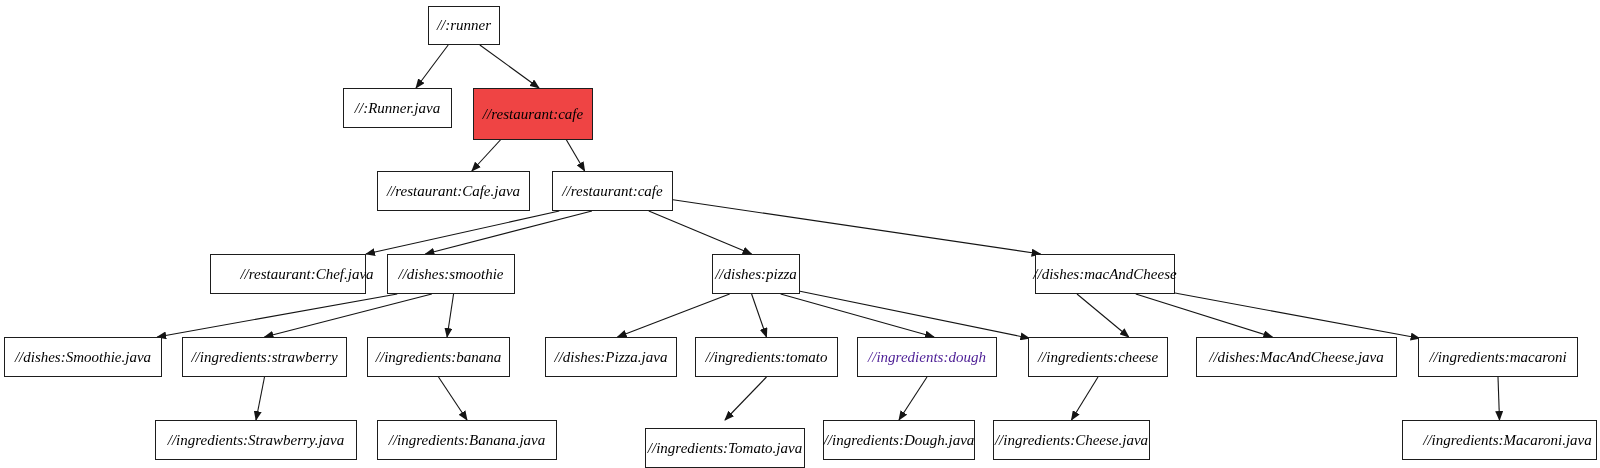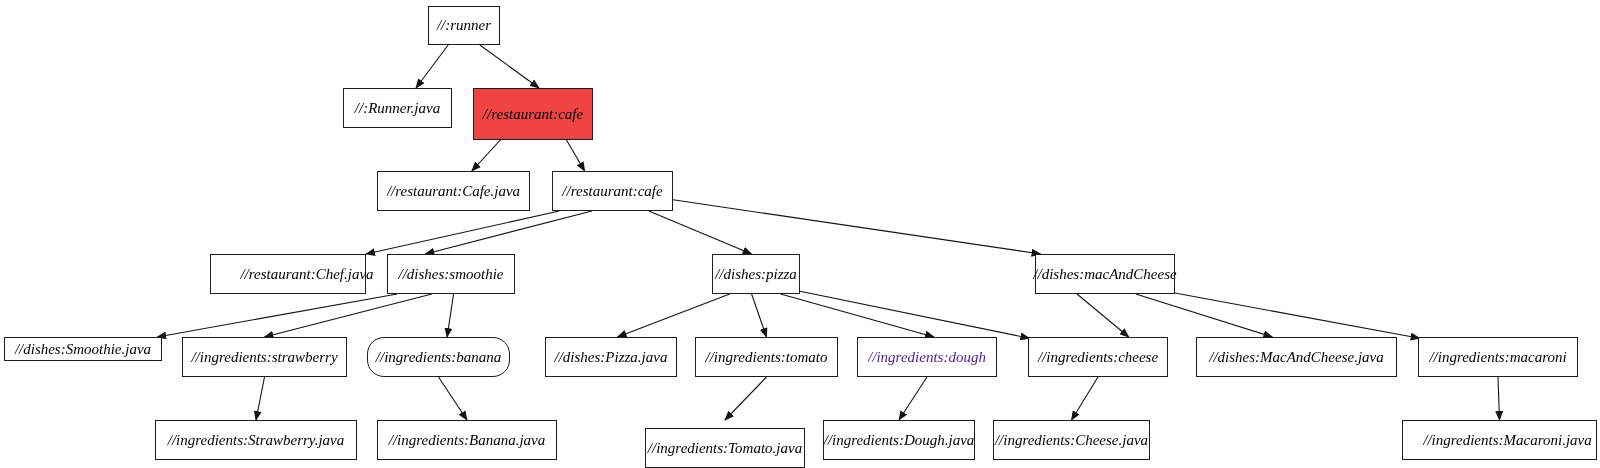--- a/index.html
+++ b/index.html
@@ -80,23 +80,23 @@
   <div id="nodes">
       <div class="node" style="left: 428px; top: 6px; width: 72px; height: 39px; border-color: rgb(29, 29, 29); background: rgb(255, 255, 255); color: rgb(0, 0, 0);">//:runner</div>
       <div class="node" style="left: 343px; top: 88px; width: 109px; height: 40px; border-color: rgb(29, 29, 29); background: rgb(255, 255, 255); color: rgb(0, 0, 0);">//:Runner.java</div>
       <div class="node" style="left: 473px; top: 88px; width: 120px; height: 52px; border-color: rgb(29, 29, 29); background: #ef4444; color: rgb(0, 0, 0);">//restaurant:cafe</div>
       <div class="node" style="left: 377px; top: 171px; width: 153px; height: 40px; border-color: rgb(29, 29, 29); background: rgb(255, 255, 255); color: rgb(0, 0, 0);">//restaurant:Cafe.java</div>
       <div class="node" style="left: 552px; top: 171px; width: 121px; height: 40px; border-color: rgb(29, 29, 29); background: rgb(255, 255, 255); color: rgb(0, 0, 0);">//restaurant:cafe</div>
       <div class="node" style="left: 210px; top: 254px; width: 156px; height: 40px; border-color: rgb(29, 29, 29); background: rgb(255, 255, 255); color: rgb(0, 0, 0); padding-left: 38px;">//restaurant:Chef.java</div>
       <div class="node" style="left: 387px; top: 254px; width: 128px; height: 40px; border-color: rgb(29, 29, 29); background: rgb(255, 255, 255); color: rgb(0, 0, 0);">//dishes:smoothie</div>
       <div class="node" style="left: 712px; top: 254px; width: 88px; height: 40px; border-color: rgb(29, 29, 29); background: rgb(255, 255, 255); color: rgb(0, 0, 0);">//dishes:pizza</div>
       <div class="node" style="left: 1035px; top: 254px; width: 140px; height: 40px; border-color: rgb(29, 29, 29); background: rgb(255, 255, 255); color: rgb(0, 0, 0);">//dishes:macAndCheese</div>
-      <div class="node" style="left: 4px; top: 337px; width: 158px; height: 24px; border-color: rgb(29, 29, 29); background: rgb(255, 255, 255); color: rgb(0, 0, 0);">//dishes:Smoothie.java</div>
+      <div class="node" style="left: 4px; top: 337px; width: 158px; height: 40px; border-color: rgb(29, 29, 29); background: rgb(255, 255, 255); color: rgb(0, 0, 0);">//dishes:Smoothie.java</div>
       <div class="node" style="left: 182px; top: 337px; width: 165px; height: 40px; border-color: rgb(29, 29, 29); background: rgb(255, 255, 255); color: rgb(0, 0, 0);">//ingredients:strawberry</div>
-      <div class="node" style="left: 367px; top: 337px; width: 143px; height: 40px; border-color: rgb(29, 29, 29); background: rgb(255, 255, 255); color: rgb(0, 0, 0); border-radius: 17px;">//ingredients:banana</div>
+      <div class="node" style="left: 367px; top: 337px; width: 143px; height: 40px; border-color: rgb(29, 29, 29); background: rgb(255, 255, 255); color: rgb(0, 0, 0);">//ingredients:banana</div>
       <div class="node" style="left: 545px; top: 337px; width: 132px; height: 40px; border-color: rgb(29, 29, 29); background: rgb(255, 255, 255); color: rgb(0, 0, 0);">//dishes:Pizza.java</div>
       <div class="node" style="left: 695px; top: 337px; width: 143px; height: 40px; border-color: rgb(29, 29, 29); background: rgb(255, 255, 255); color: rgb(0, 0, 0);">//ingredients:tomato</div>
       <div class="node" style="left: 857px; top: 337px; width: 140px; height: 40px; border-color: rgb(29, 29, 29); background: rgb(255, 255, 255); color: #4c1d95;">//ingredients:dough</div>
       <div class="node" style="left: 1028px; top: 337px; width: 140px; height: 40px; border-color: rgb(29, 29, 29); background: rgb(255, 255, 255); color: rgb(0, 0, 0);">//ingredients:cheese</div>
       <div class="node" style="left: 1196px; top: 337px; width: 201px; height: 40px; border-color: rgb(29, 29, 29); background: rgb(255, 255, 255); color: rgb(0, 0, 0);">//dishes:MacAndCheese.java</div>
       <div class="node" style="left: 1418px; top: 337px; width: 160px; height: 40px; border-color: rgb(29, 29, 29); background: rgb(255, 255, 255); color: rgb(0, 0, 0);">//ingredients:macaroni</div>
       <div class="node" style="left: 155px; top: 420px; width: 202px; height: 40px; border-color: rgb(29, 29, 29); background: rgb(255, 255, 255); color: rgb(0, 0, 0);">//ingredients:Strawberry.java</div>
       <div class="node" style="left: 377px; top: 420px; width: 180px; height: 40px; border-color: rgb(29, 29, 29); background: rgb(255, 255, 255); color: rgb(0, 0, 0);">//ingredients:Banana.java</div>
       <div class="node" style="left: 645px; top: 420px; width: 160px; height: 40px; border-color: rgb(29, 29, 29); background: rgb(255, 255, 255); color: rgb(0, 0, 0); margin-top: 8px;">//ingredients:Tomato.java</div>
       <div class="node" style="left: 823px; top: 420px; width: 152px; height: 40px; border-color: rgb(29, 29, 29); background: rgb(255, 255, 255); color: rgb(0, 0, 0);">//ingredients:Dough.java</div>

